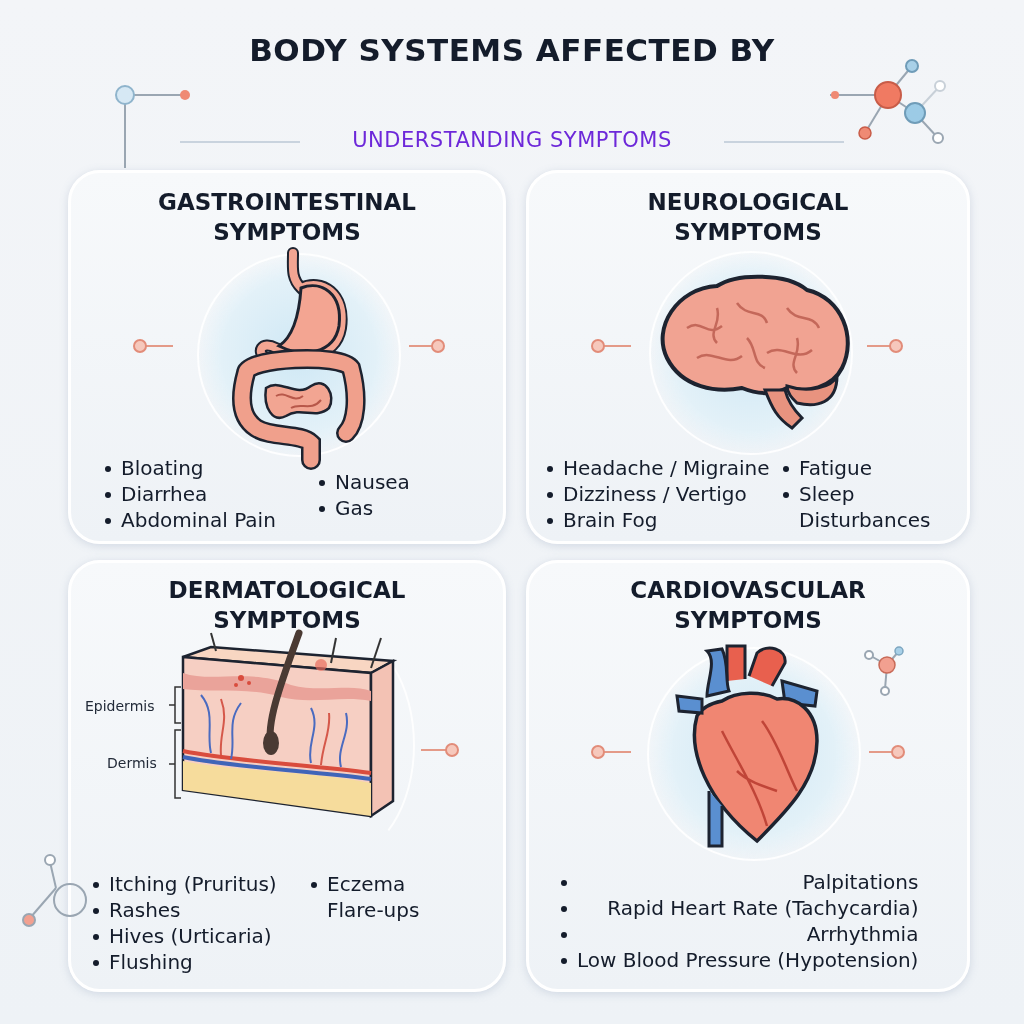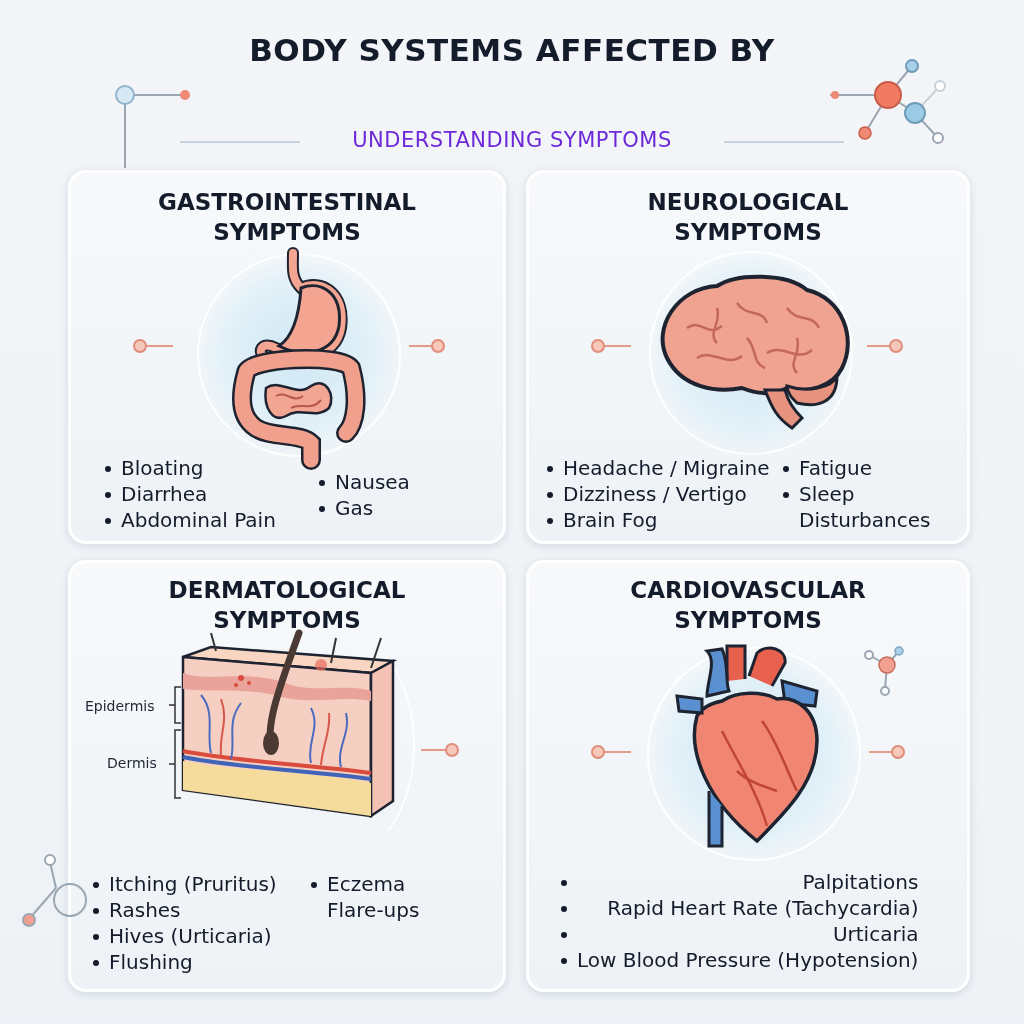--- a/index.html
+++ b/index.html
@@ -2,21 +2,21 @@
 <html><head>
 <meta charset="utf-8">
 <style>
   html,body{margin:0;padding:0;}
   body{width:1024px;height:1024px;overflow:hidden;background:linear-gradient(180deg,#f3f5f8 0%,#eef2f6 100%);font-family:"DejaVu Sans","Liberation Sans",sans-serif;color:#141c2b;position:relative;}
   .hdr{position:absolute;left:0;top:0;width:841px;height:170px;text-align:center;}
   .t1{position:absolute;top:32px;left:0;width:1024px;font-size:31px;font-weight:bold;letter-spacing:0.5px;color:#141c2b;}
   .t2{position:absolute;top:72px;left:0;width:1024px;font-size:43px;font-weight:bold;letter-spacing:0.5px;color:#0f1828;}
   .sub{position:absolute;top:128px;left:0;width:1024px;font-size:21px;color:#6d28d9;letter-spacing:0.5px;}
   .subline{position:absolute;top:141px;height:2px;background:#c9d3de;}
-  .card{position:absolute;background:linear-gradient(180deg,#f7f9fb 0%,#eef2f6 100%);border:3px solid #ffffff;border-radius:18px;box-shadow:0 2px 8px rgba(120,140,170,0.25);}
+  .card{position:absolute;background:linear-gradient(180deg,#f7f9fb 0%,#eef2f6 100%);border:3px solid #ffffff;border-radius:32px;box-shadow:0 2px 8px rgba(120,140,170,0.25);}
   .ctitle{position:absolute;left:0;width:100%;text-align:center;font-size:23px;font-weight:bold;line-height:30px;color:#141c2b;}
   .glow{position:absolute;border-radius:50%;background:radial-gradient(circle,#cfe8f5 0%,#e3f1f8 55%,rgba(240,246,250,0) 72%);border:2px solid rgba(255,255,255,0.9);}
   .ring{position:absolute;border-radius:50%;border:2px solid rgba(255,255,255,0.85);}
   .conn{position:absolute;height:2px;background:#e49a88;}
   .dot{position:absolute;width:10px;height:10px;border-radius:50%;border:2px solid #e28c79;background:#f6c8bc;}
   ul.sym{position:absolute;margin:0;padding:0;list-style:none;font-size:20px;line-height:26px;color:#141c2b;}
   ul.sym li{position:relative;padding-left:18px;}
   ul.sym li::before{content:"";position:absolute;left:2px;top:11px;width:6px;height:6px;border-radius:50%;background:#141c2b;}
   ul.sym li.cont::before{display:none;}
   .lbl{position:absolute;font-size:14px;color:#222a38;}
@@ -177,21 +177,21 @@
     <path d="M40 55 C40 40 50 20 40 10 L55 8 C62 22 58 40 62 50 Z" fill="#5a8fd0" stroke="#1d2330" stroke-width="3"></path>
     <path d="M115 40 L150 50 L148 65 L118 62 Z" fill="#5a8fd0" stroke="#1d2330" stroke-width="3"></path>
     <path d="M30 75 C20 110 40 160 90 200 C120 170 150 140 150 100 C150 70 130 55 110 58 C95 50 70 50 55 60 C45 62 35 66 30 75 Z" fill="#f08672" stroke="#1d2330" stroke-width="3.5"></path>
     <path d="M55 90 C70 120 90 150 100 185 M95 80 C110 100 120 130 130 150 M70 130 C80 140 95 145 110 150" fill="none" stroke="#c04538" stroke-width="2.5"></path>
     <path d="M10 55 L35 58 L35 72 L12 70 Z" fill="#5a8fd0" stroke="#1d2330" stroke-width="3"></path>
     <path d="M42 150 L42 205 L55 205 L55 165" fill="#5a8fd0" stroke="#1d2330" stroke-width="3"></path>
   </svg>
   <ul class="sym" style="left:30px;top:306px;text-align:right;">
     <li>Palpitations</li>
     <li>Rapid Heart Rate (Tachycardia)</li>
-    <li>Urticaria</li>
+    <li>Arrhythmia</li>
     <li>Low Blood Pressure (Hypotension)</li>
   </ul>
 </div>
 
 <svg style="left:20px;top:850px;" width="50" height="90">
   <line x1="30" y1="12" x2="36" y2="38" stroke="#9aa6b2" stroke-width="2"></line>
   <line x1="36" y1="38" x2="10" y2="68" stroke="#9aa6b2" stroke-width="2"></line>
   <circle cx="30" cy="10" r="5" fill="#fff" stroke="#9aa6b2" stroke-width="2"></circle>
   <circle cx="50" cy="50" r="16" fill="none" stroke="#9aa6b2" stroke-width="2"></circle>
   <circle cx="9" cy="70" r="6" fill="#f2a090" stroke="#9aa6b2" stroke-width="2"></circle>

